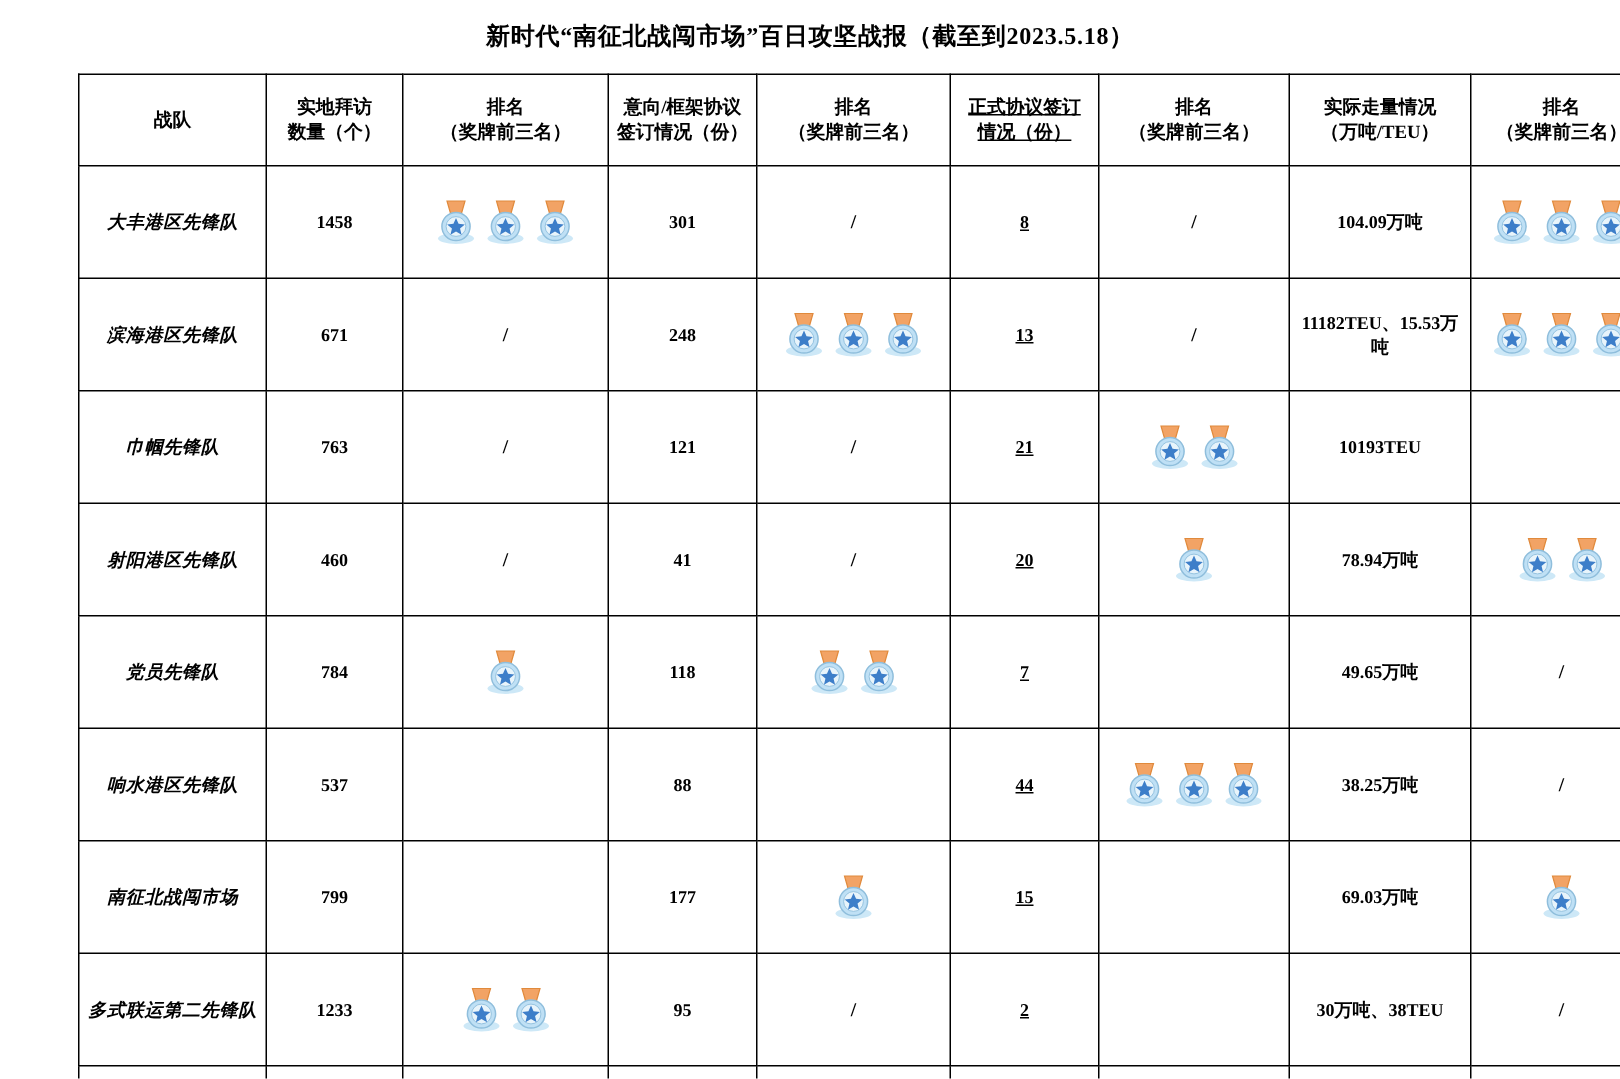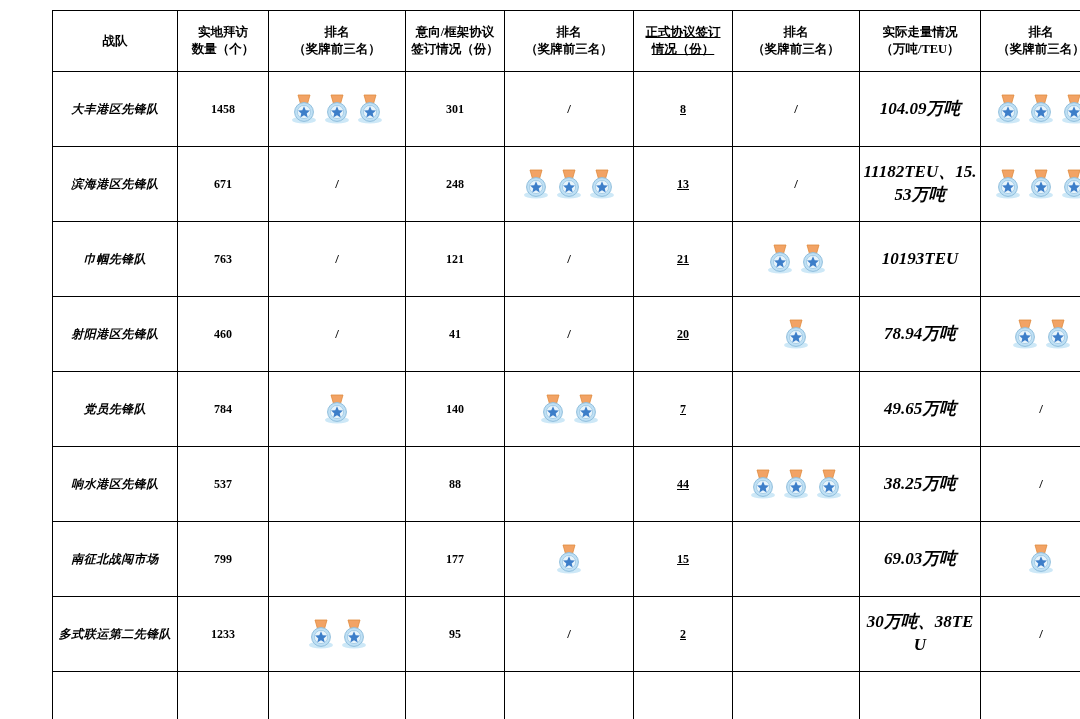--- a/index.html
+++ b/index.html
@@ -68,26 +68,27 @@
     gap: 3px;
   }
   .medal {
     width: 30px;
     height: 32px;
     display: inline-block;
     position: relative;
   }
   .slash { font-size: 13px; font-weight: bold; }
   .team-name { letter-spacing: 0.5px; font-style: italic; }
-  .vol-text { font-size: 17px; font-style: italic; }
+  .vol-text { font-size: 12px; }
 </style>
 </head>
 <body>
 
 <div class="page">
+  <div class="doc-title">新时代“南征北战闯市场”百日攻坚战报（截至到2023.5.18）</div>
 
   <table class="report">
     <thead>
       <tr>
         <th class="col-team">
           <div>战队</div>
         </th>
         <th class="col-visits">
           <div>实地拜访</div>
           <div>数量（个）</div>
@@ -315,21 +316,21 @@
             <div class="medals">
               <span class="medal"><svg viewBox="0 0 30 32" width="30" height="32">
                   <path d="M9 2 L13 16 L15 14 L17 16 L21 2 Z" fill="#F2A365" stroke="#E08A3C" stroke-width="0.8"></path>
                   <ellipse cx="15" cy="27" rx="12" ry="3.6" fill="#CDE8F7"></ellipse>
                   <circle cx="15" cy="19" r="9.4" fill="#BFE0F5" stroke="#8FBEDC" stroke-width="1"></circle>
                   <circle cx="15" cy="19" r="6.6" fill="#E8F4FB" stroke="#8FBEDC" stroke-width="0.6"></circle>
                   <path d="M15 13.3 L16.7 17.2 L20.9 17.6 L17.7 20.4 L18.7 24.5 L15 22.3 L11.3 24.5 L12.3 20.4 L9.1 17.6 L13.3 17.2 Z" fill="#3D7EC9"></path>
                 </svg></span>
             </div>
           </td>
-          <td class="col-intent"><span>140</span></td>
+          <td class="col-intent"><span>118</span></td>
           <td class="col-rank2">
             <div class="medals">
               <span class="medal"><svg viewBox="0 0 30 32" width="30" height="32">
                   <path d="M9 2 L13 16 L15 14 L17 16 L21 2 Z" fill="#F2A365" stroke="#E08A3C" stroke-width="0.8"></path>
                   <ellipse cx="15" cy="27" rx="12" ry="3.6" fill="#CDE8F7"></ellipse>
                   <circle cx="15" cy="19" r="9.4" fill="#BFE0F5" stroke="#8FBEDC" stroke-width="1"></circle>
                   <circle cx="15" cy="19" r="6.6" fill="#E8F4FB" stroke="#8FBEDC" stroke-width="0.6"></circle>
                   <path d="M15 13.3 L16.7 17.2 L20.9 17.6 L17.7 20.4 L18.7 24.5 L15 22.3 L11.3 24.5 L12.3 20.4 L9.1 17.6 L13.3 17.2 Z" fill="#3D7EC9"></path>
                 </svg></span>
               <span class="medal"><svg viewBox="0 0 30 32" width="30" height="32">

